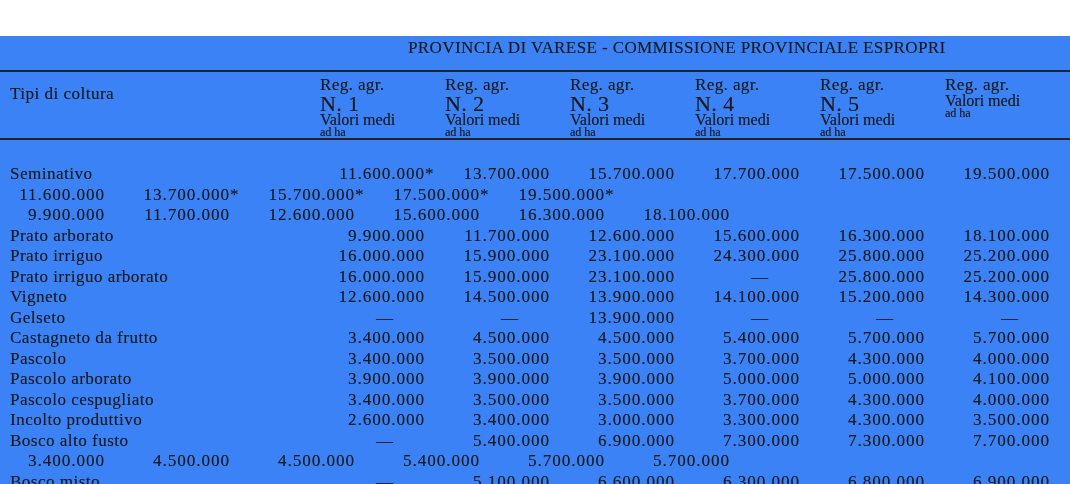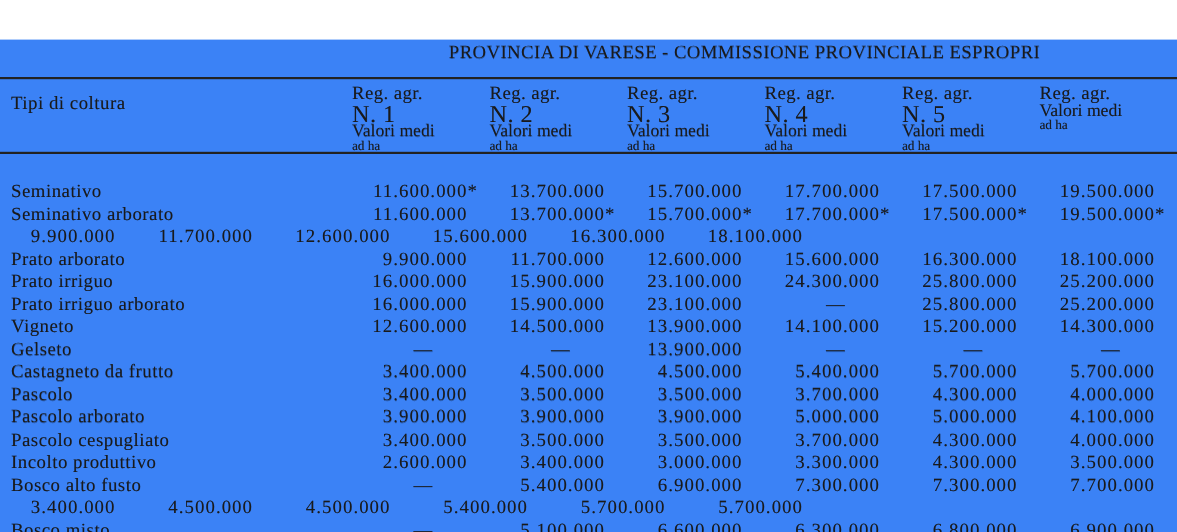--- a/index.html
+++ b/index.html
@@ -145,25 +145,23 @@
       <div class="row">
         <div class="label">Seminativo</div>
         <div class="cell"><span>11.600.000</span><span class="ast">*</span></div>
         <div class="cell">13.700.000</div>
         <div class="cell">15.700.000</div>
         <div class="cell">17.700.000</div>
         <div class="cell">17.500.000</div>
         <div class="cell">19.500.000</div>
       </div>
       <div class="row">
-        <div class="label">Seminativo arborato</div>
         <div class="cell">11.600.000</div>
         <div class="cell"><span>13.700.000</span><span class="ast">*</span></div>
         <div class="cell"><span>15.700.000</span><span class="ast">*</span></div>
-        <div class="cell"><span>17.700.000</span><span class="ast">*</span></div>
         <div class="cell"><span>17.500.000</span><span class="ast">*</span></div>
         <div class="cell"><span>19.500.000</span><span class="ast">*</span></div>
       </div>
       <div class="row">
         <div class="cell">9.900.000</div>
         <div class="cell">11.700.000</div>
         <div class="cell">12.600.000</div>
         <div class="cell">15.600.000</div>
         <div class="cell">16.300.000</div>
         <div class="cell">18.100.000</div>

